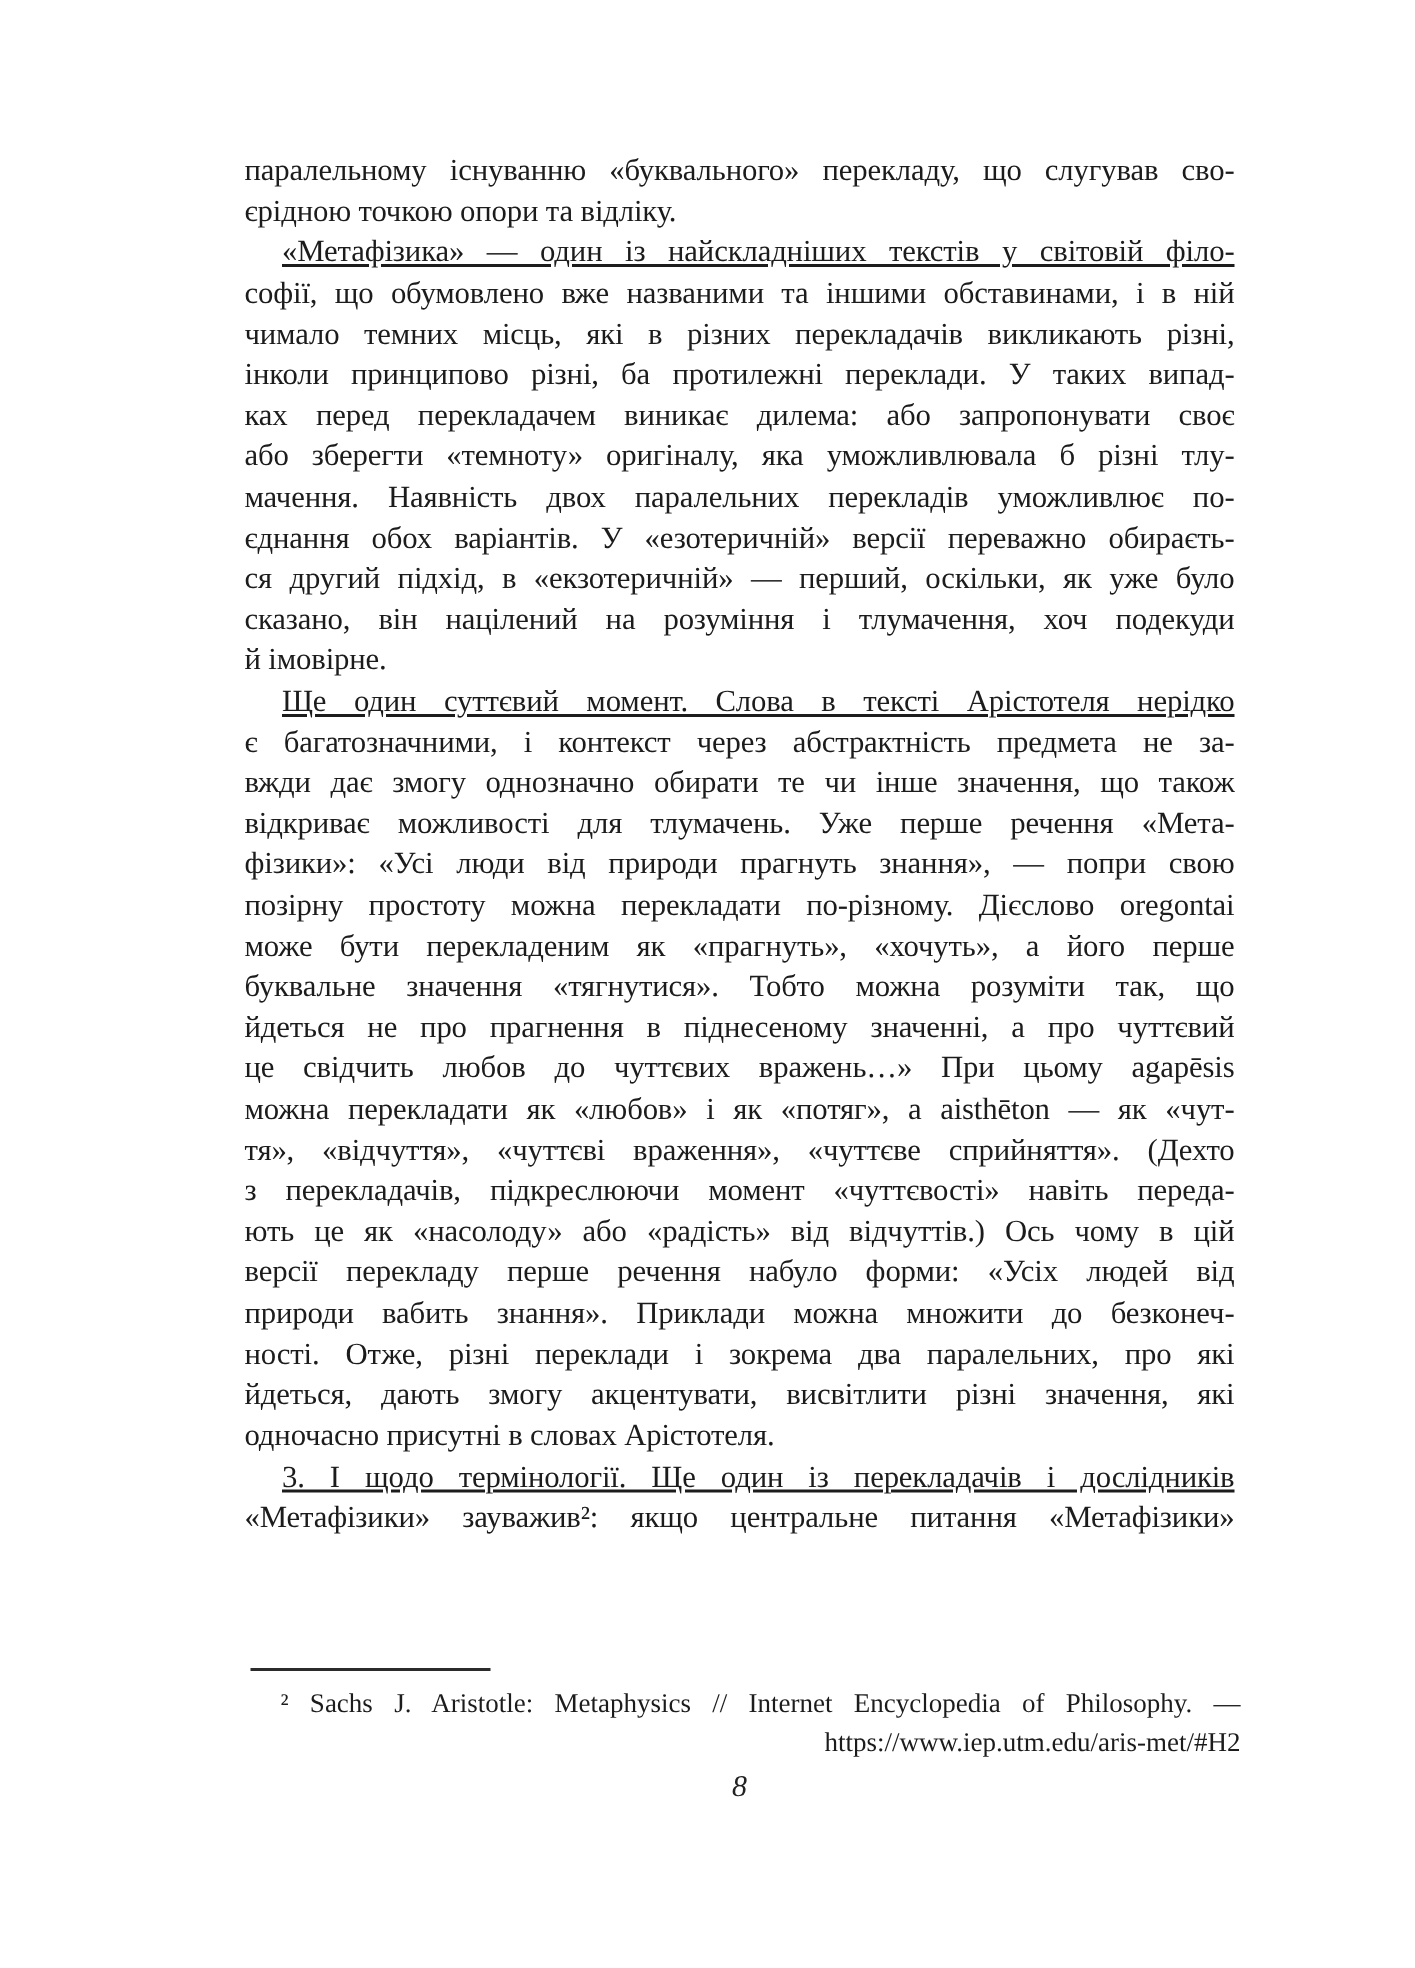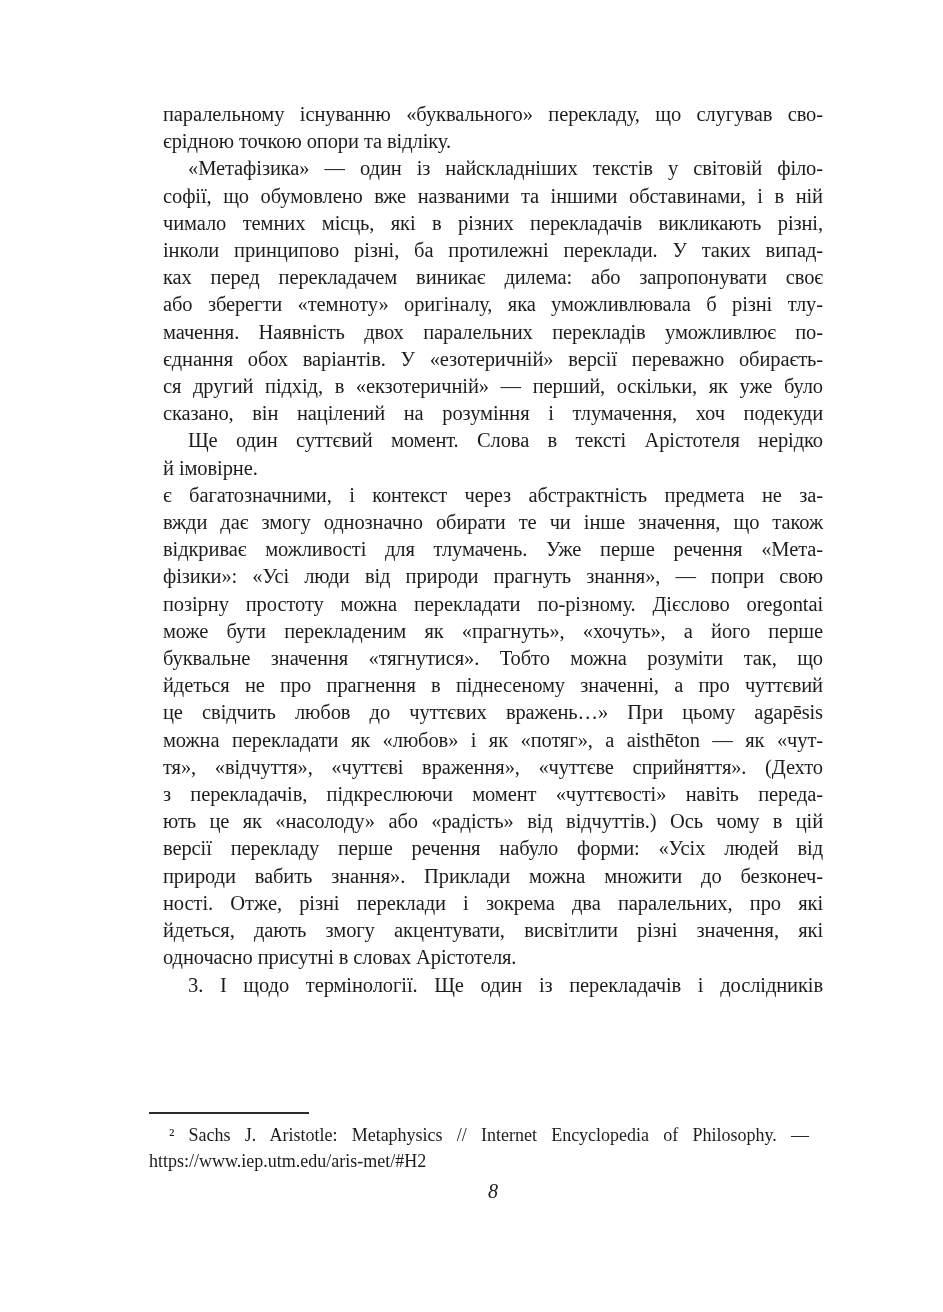--- a/index.html
+++ b/index.html
@@ -29,38 +29,40 @@
     padding: 0;
     text-align: justify;
     text-align-last: justify;
     white-space: normal;
   }
   .line.endp {
     text-align-last: left;
   }
   .line.indent {
     text-indent: 25px;
+    text-decoration: underline;
   }
   .footnote {
     position: absolute;
-    left: 149px;
+    left: 167px;
     top: 1112px;
     width: 660px;
     font-size: 18px;
     line-height: 26px;
   }
   .footnote-rule {
     width: 160px;
     height: 0;
     border-top: 2px solid #2b2b2b;
     margin: 0 0 8px 0;
   }
   .fn-line {
     margin: 0;
     padding: 0;
+    text-align: right;
   }
   .fn-first {
     text-indent: 20px;
     text-align: justify;
     text-align-last: justify;
   }
   .page-number {
     position: absolute;
     left: 163px;
     top: 1180px;
@@ -80,41 +82,42 @@
   <p class="line indent">«Метафізика» — один із найскладніших текстів у світовій філо-</p>
   <p class="line">софії, що обумовлено вже названими та іншими обставинами, і в ній</p>
   <p class="line">чимало темних місць, які в різних перекладачів викликають різні,</p>
   <p class="line">інколи принципово різні, ба протилежні переклади. У таких випад-</p>
   <p class="line">ках перед перекладачем виникає дилема: або запропонувати своє</p>
   <p class="line">або зберегти «темноту» оригіналу, яка уможливлювала б різні тлу-</p>
   <p class="line">мачення. Наявність двох паралельних перекладів уможливлює по-</p>
   <p class="line">єднання обох варіантів. У «езотеричній» версії переважно обираєть-</p>
   <p class="line">ся другий підхід, в «екзотеричній» — перший, оскільки, як уже було</p>
   <p class="line">сказано, він націлений на розуміння і тлумачення, хоч подекуди</p>
+  <p class="line endp">й імовірне.</p>
   <p class="line indent">Ще один суттєвий момент. Слова в тексті Арістотеля нерідко</p>
-  <p class="line endp">й імовірне.</p>
   <p class="line">є багатозначними, і контекст через абстрактність предмета не за-</p>
   <p class="line">вжди дає змогу однозначно обирати те чи інше значення, що також</p>
   <p class="line">відкриває можливості для тлумачень. Уже перше речення «Мета-</p>
   <p class="line">фізики»: «Усі люди від природи прагнуть знання», — попри свою</p>
   <p class="line">позірну простоту можна перекладати по-різному. Дієслово oregontai</p>
   <p class="line">може бути перекладеним як «прагнуть», «хочуть», а його перше</p>
   <p class="line">буквальне значення «тягнутися». Тобто можна розуміти так, що</p>
   <p class="line">йдеться не про прагнення в піднесеному значенні, а про чуттєвий</p>
   <p class="line">це свідчить любов до чуттєвих вражень…» При цьому agapēsis</p>
   <p class="line">можна перекладати як «любов» і як «потяг», а aisthēton — як «чут-</p>
   <p class="line">тя», «відчуття», «чуттєві враження», «чуттєве сприйняття». (Дехто</p>
   <p class="line">з перекладачів, підкреслюючи момент «чуттєвості» навіть переда-</p>
   <p class="line">ють це як «насолоду» або «радість» від відчуттів.) Ось чому в цій</p>
   <p class="line">версії перекладу перше речення набуло форми: «Усіх людей від</p>
   <p class="line">природи вабить знання». Приклади можна множити до безконеч-</p>
   <p class="line">ності. Отже, різні переклади і зокрема два паралельних, про які</p>
   <p class="line">йдеться, дають змогу акцентувати, висвітлити різні значення, які</p>
   <p class="line endp">одночасно присутні в словах Арістотеля.</p>
   <p class="line indent">3. І щодо термінології. Ще один із перекладачів і дослідників</p>
+  <p class="line">«Метафізики» зауважив²: якщо центральне питання «Метафізики»</p>
 </main>
 
 <footer class="footnote">
   <div class="footnote-rule"></div>
   <p class="fn-line fn-first">² Sachs J. Aristotle: Metaphysics // Internet Encyclopedia of Philosophy. —</p>
   <p class="fn-line">https://www.iep.utm.edu/aris-met/#H2</p>
 </footer>
 
 <div class="page-number">8</div>
 

